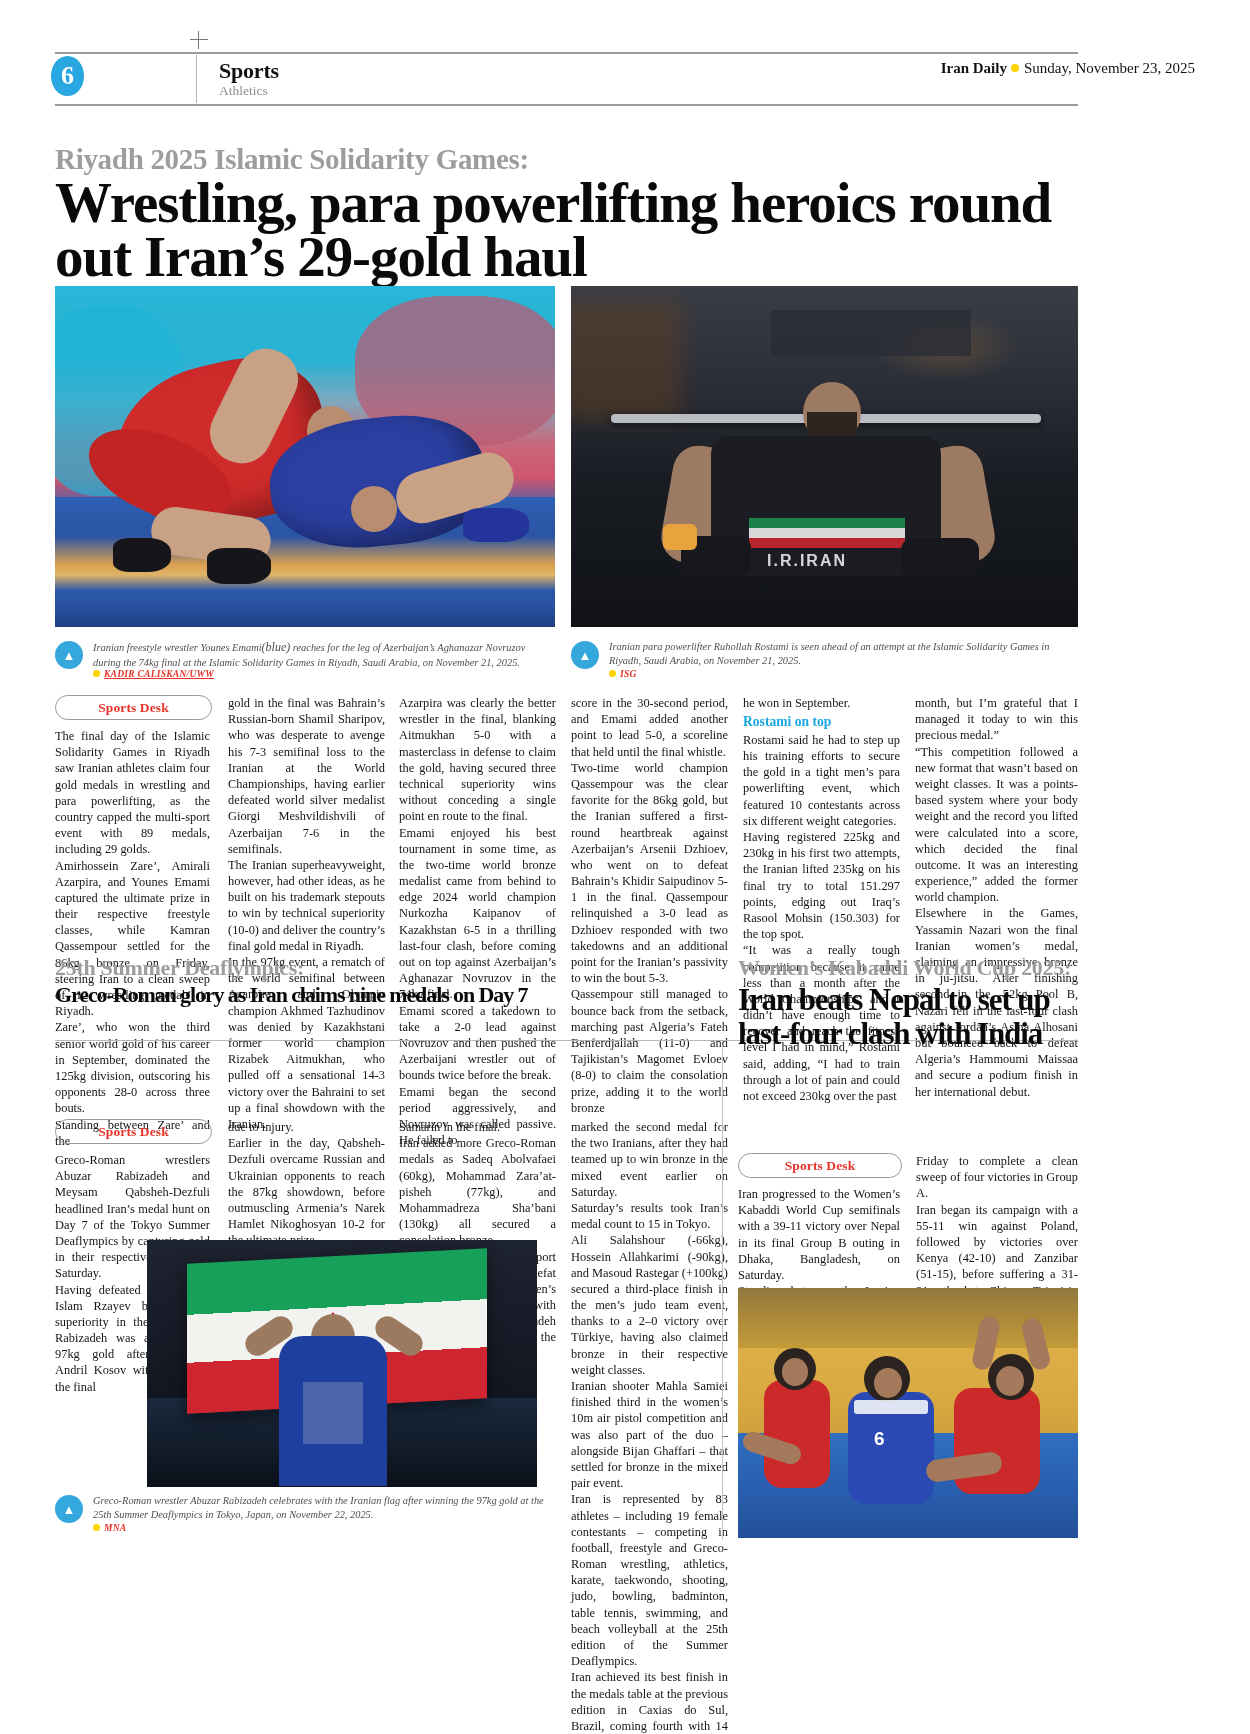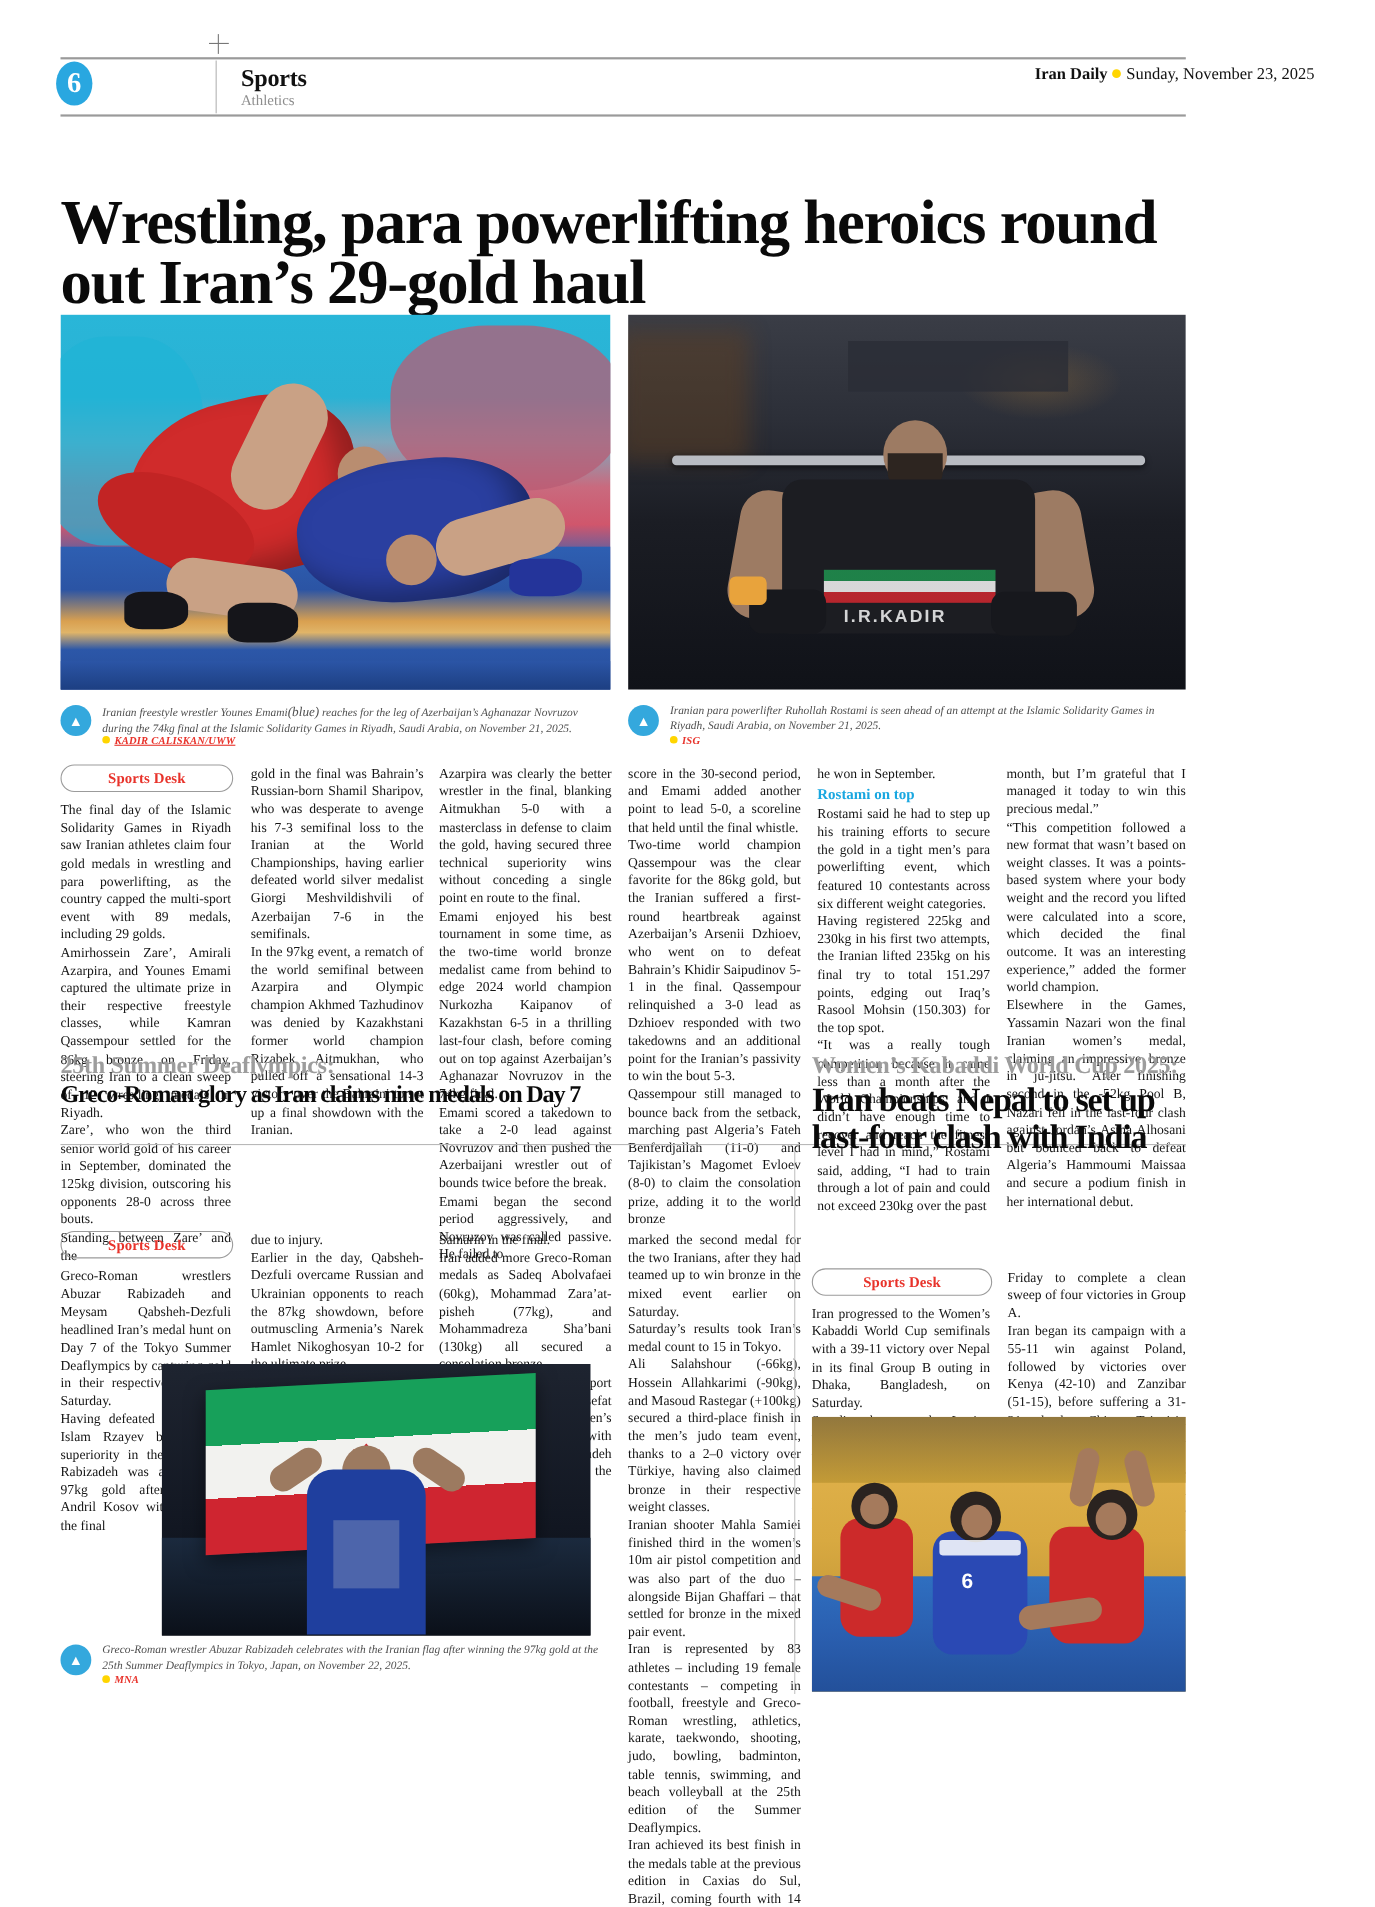--- a/index.html
+++ b/index.html
@@ -140,20 +140,21 @@
   <div class="rule-top"></div>
   <div class="pagenum">6</div>
   <div class="vbar"></div>
   <div class="sec-title">Sports</div>
   <div class="sec-sub">Athletics</div>
   <div class="mast-right">
     <b>Iran Daily</b><span class="dot-y"></span><span>Sunday, November 23, 2025</span>
   </div>
   <div class="rule-bot"></div>
 
+  <div class="kicker" id="kicker-main">Riyadh 2025 Islamic Solidarity Games:</div>
   <div class="headline" id="head-main">Wrestling, para powerlifting heroics round out Iran’s 29-gold haul</div>
 
   <div class="photo" id="photo-wrestling">
     <div class="wr-bg"></div>
     <div class="wr-mat"></div>
     <div style="position:absolute;left:-20px;top:20px;width:150px;height:190px;background:#1fb3d6;border-radius:40%;opacity:.7;"></div>
     <div style="position:absolute;left:300px;top:10px;width:210px;height:150px;background:#b85c74;border-radius:42%;opacity:.75;"></div>
     <div class="wr-red"></div>
     <div class="wr-red2"></div>
     <div class="wr-head1"></div>
@@ -173,21 +174,21 @@
     <div class="pl-side"></div>
     <div class="pl-glow"></div>
     <div style="position:absolute;left:200px;top:24px;width:200px;height:46px;background:#2a2d36;opacity:.8;"></div>
     <div class="pl-bar"></div>
     <div class="pl-arm-l"></div>
     <div class="pl-arm-r"></div>
     <div class="pl-head"></div>
     <div class="pl-beard"></div>
     <div class="pl-body"></div>
     <div class="pl-flag"></div>
-    <div class="pl-txt">I.R.KADIR</div>
+    <div class="pl-txt">I.R.IRAN</div>
     <div style="position:absolute;left:110px;top:250px;width:70px;height:40px;background:#17181d;border-radius:12px;"></div>
     <div style="position:absolute;left:330px;top:252px;width:78px;height:40px;background:#17181d;border-radius:12px;"></div>
     <div style="position:absolute;left:92px;top:238px;width:34px;height:26px;background:#e8a33c;border-radius:6px;"></div>
   </div>
 
   <div class="cap-wrap" style="left:55px;top:641px;width:500px;">
     <div class="cap-arrow">▲</div>
     <div class="cap-text" style="width:460px;">
       <span>Iranian freestyle wrestler Younes Emami</span><span class="small">(blue)</span><span> reaches for the leg of Azerbaijan’s Aghanazar Novruzov during the 74kg final at the Islamic Solidarity Games in Riyadh, Saudi Arabia, on November 21, 2025.</span>
     </div>
@@ -204,20 +205,21 @@
 
   <div class="col" style="left:55px;top:728px;width:155px;">
     <p>The final day of the Islamic Solidarity Games in Riyadh saw Iranian athletes claim four gold medals in wrestling and para powerlifting, as the country capped the multi-sport event with 89 medals, including 29 golds.</p>
     <p>Amirhossein Zare’, Amirali Azarpira, and Younes Emami captured the ultimate prize in their respective freestyle classes, while Kamran Qassempour settled for the 86kg bronze on Friday, steering Iran to a clean sweep of 12 wrestling medals in Riyadh.</p>
     <p>Zare’, who won the third senior world gold of his career in September, dominated the 125kg division, outscoring his opponents 28-0 across three bouts.</p>
     <p>Standing between Zare’ and the</p>
   </div>
 
   <div class="col" style="left:228px;top:695px;width:157px;">
     <p>gold in the final was Bahrain’s Russian-born Shamil Sharipov, who was desperate to avenge his 7-3 semifinal loss to the Iranian at the World Championships, having earlier defeated world silver medalist Giorgi Meshvildishvili of Azerbaijan 7-6 in the semifinals.</p>
+    <p>The Iranian superheavyweight, however, had other ideas, as he built on his trademark stepouts to win by technical superiority (10-0) and deliver the country’s final gold medal in Riyadh.</p>
     <p>In the 97kg event, a rematch of the world semifinal between Azarpira and Olympic champion Akhmed Tazhudinov was denied by Kazakhstani former world champion Rizabek Aitmukhan, who pulled off a sensational 14-3 victory over the Bahraini to set up a final showdown with the Iranian.</p>
   </div>
 
   <div class="col" style="left:399px;top:695px;width:157px;">
     <p>Azarpira was clearly the better wrestler in the final, blanking Aitmukhan 5-0 with a masterclass in defense to claim the gold, having secured three technical superiority wins without conceding a single point en route to the final.</p>
     <p>Emami enjoyed his best tournament in some time, as the two-time world bronze medalist came from behind to edge 2024 world champion Nurkozha Kaipanov of Kazakhstan 6-5 in a thrilling last-four clash, before coming out on top against Azerbaijan’s Aghanazar Novruzov in the 74kg final.</p>
     <p>Emami scored a takedown to take a 2-0 lead against Novruzov and then pushed the Azerbaijani wrestler out of bounds twice before the break.</p>
     <p>Emami began the second period aggressively, and Novruzov was called passive. He failed to</p>
   </div>
 

